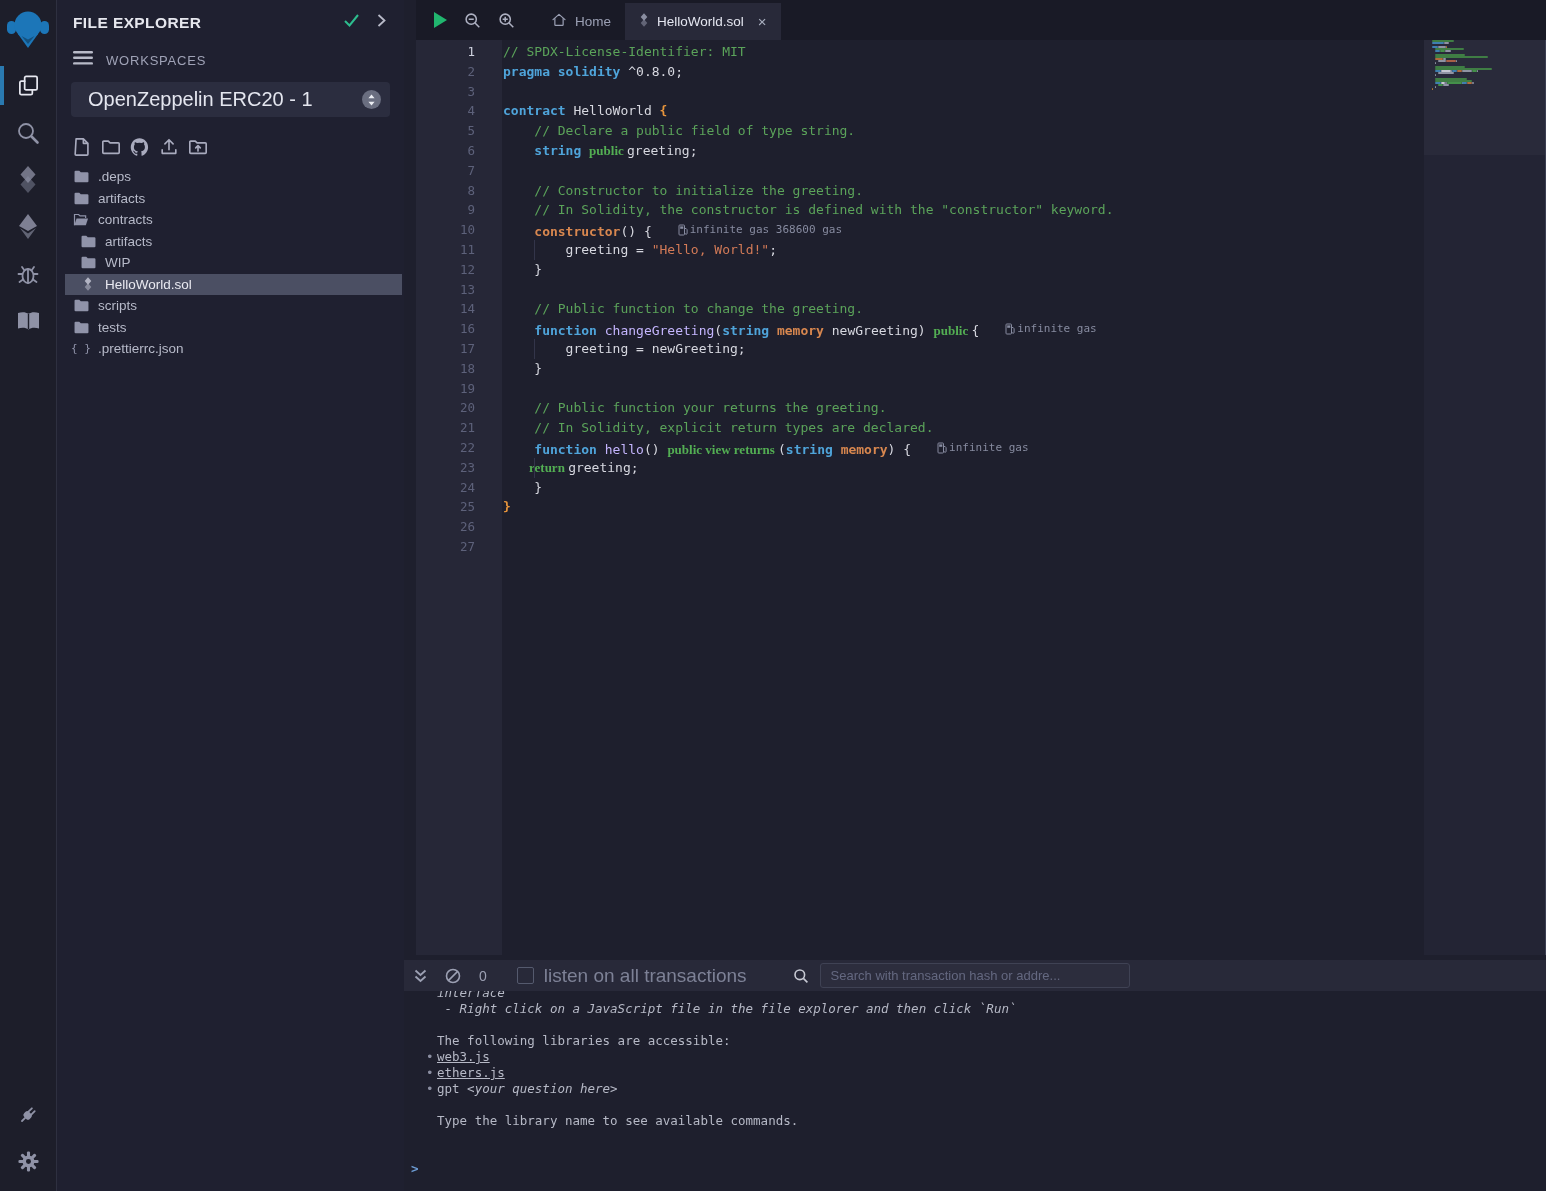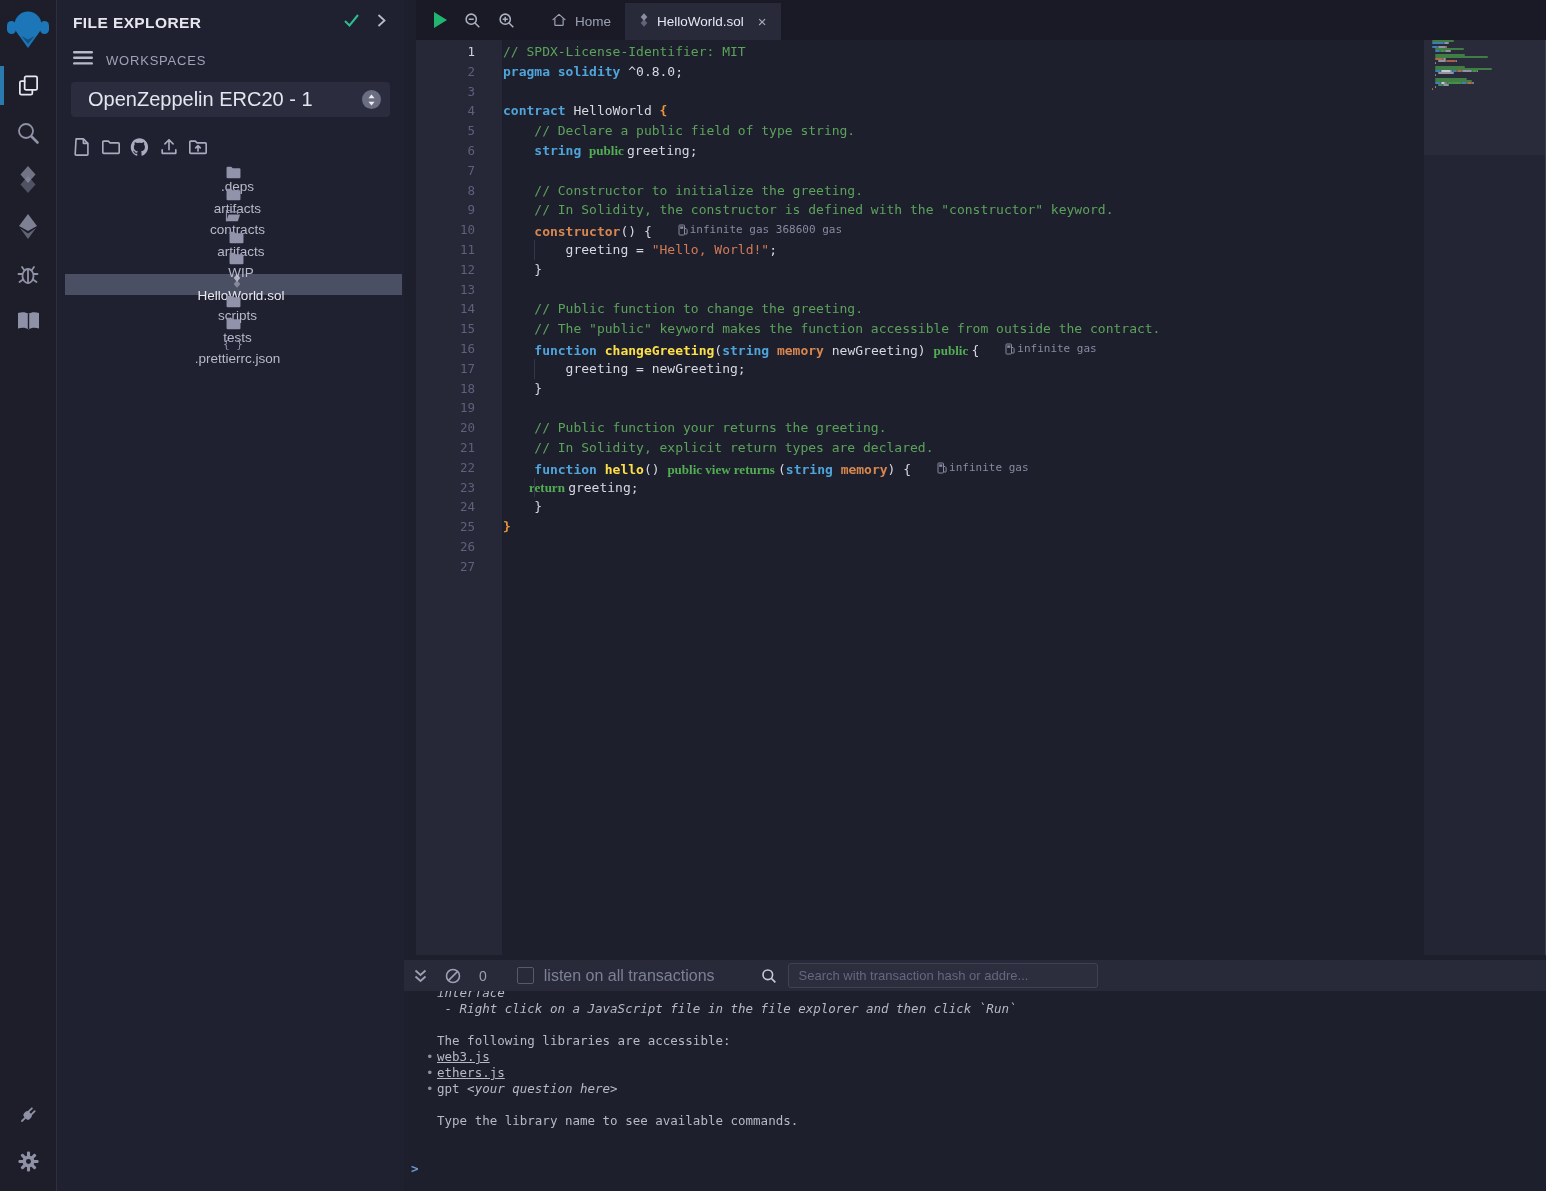--- a/index.html
+++ b/index.html
@@ -22,21 +22,21 @@
   .fp-chev{color:#b8bac8;cursor:pointer;}
   .fp-ws{display:flex;align-items:center;margin:19px 16px 0 16px;}
   .fp-burger{color:#b8bac8;cursor:pointer;}
   .fp-ws-label{margin-left:13px;font-size:13px;letter-spacing:.8px;color:#9fa2b6;}
   .fp-select{margin:13px 14px 0 14px;height:35px;background:#2b2d3f;border-radius:4px;display:flex;align-items:center;padding:0 9px 0 17px;cursor:pointer;}
   .fp-select-name{flex:1;font-size:20px;color:#e4e6ef;}
   .fp-sel-circle{width:19px;height:19px;border-radius:50%;background:#6a6e80;display:flex;align-items:center;justify-content:center;}
   .fp-tools{display:flex;align-items:center;gap:8px;margin:19px 0 9px 14px;color:#a9abbe;}
   .fp-tools .tool{width:21px;height:21px;display:flex;align-items:center;justify-content:center;cursor:pointer;}
   .tree{margin-top:2px;}
-  .tree-row{display:flex;align-items:center;height:21.5px;margin:0 2px 0 8px;color:#b7bac9;font-size:13.5px;cursor:pointer;white-space:nowrap;flex-direction:column;}
+  .tree-row{display:flex;align-items:center;height:21.5px;margin:0 2px 0 8px;color:#b7bac9;font-size:13.5px;cursor:pointer;white-space:nowrap;}
   .tree-row .ti{width:16px;margin-right:9px;display:flex;justify-content:center;color:#9093a9;}
   .tree-row.selected{background:#4b4f63;color:#e9eaf1;}
   .tree-row.selected .ti{color:#c4c6d4;}
   .json-ic{font-family:"DejaVu Sans Mono",monospace;font-size:11px;color:#9093a9;}
   
   .editor{position:absolute;left:416px;top:0;width:1142px;height:955px;background:#1e1f2d;}
   .tabbar{position:absolute;left:0;top:0;right:0;height:40px;background:#191a26;display:flex;align-items:stretch;}
   .ed-actions{display:flex;align-items:center;gap:17px;padding:0 22px 0 18px;color:#aeb1c2;}
   .ed-actions .act{cursor:pointer;display:flex;align-items:center;}
   .play{width:0;height:0;border-left:13px solid #21b66f;border-top:8px solid transparent;border-bottom:8px solid transparent;}
@@ -51,37 +51,37 @@
   .lnum.active{color:#ced1de;}
   .ccode{white-space:pre;margin-left:1px;}
   .guide{position:absolute;left:118px;top:0;bottom:0;width:1px;background:#33354a;}
   .tok-cm{color:#5ba35a;}
   .tok-kw{color:#4fa4da;font-weight:bold;}
   .tok-kg{color:#53ae53;font-weight:bold;font-family:Liberation Serif, serif;}
   .tok-md{color:#d8874f;font-weight:bold;}
   .tok-st{color:#d27a57;}
   .tok-pl{color:#d7d8e0;}
   .tok-bo{color:#e8953c;font-weight:bold;}
-  .tok-fn{color:#fde047;font-weight:bold;}
+  .tok-fn{color:#c4b5fd;font-weight:normal;}
   .gas-badge{display:inline-flex;align-items:center;gap:2px;margin-left:26px;color:#878ba0;font-size:11px;font-weight:normal;}
   
   .minimap{position:absolute;right:0;top:40px;width:134px;bottom:0;background:#232434;}
   .mm-slider{position:absolute;left:0;right:0;top:0;height:115px;background:rgba(255,255,255,0.03);}
   .mm-lines{position:absolute;left:8px;top:0;right:14px;bottom:0;}
   .mm-seg{position:absolute;height:1.5px;border-radius:1px;}
   .mm-rule{position:absolute;right:12px;top:0;bottom:0;width:1px;background:#3c3f52;}
   
   .terminal{position:absolute;left:404px;top:955px;width:1142px;height:236px;background:#1e1f2d;}
   .t-toolbar{position:absolute;left:0;right:0;top:5px;height:31px;background:#282939;display:flex;align-items:center;}
   .t-ic{color:#9ca0b3;display:flex;align-items:center;cursor:pointer;}
   .t-expand{margin-left:9px;}
   .t-ban{margin-left:17px;}
   .t-count{margin-left:18px;color:#9ca0b3;font-size:14px;}
   .t-check{width:15px;height:15px;border:1px solid #555a6e;border-radius:2px;margin-left:30px;cursor:pointer;background:#23243200;}
-  .t-check-label{margin-left:10px;color:#7d8196;font-size:16px;cursor:default;}
+  .t-check-label{margin-left:10px;color:#7d8196;font-size:19px;cursor:default;}
   .t-search-ic{margin-left:46px;color:#c8cad4;}
   .t-input{margin-left:11px;width:288px;height:23px;background:#2c2d3d;border:1px solid #3f4254;border-radius:3px;color:#c9ccd8;font-size:13px;padding:0 10px;outline:none;font-family:"Liberation Sans",sans-serif;}
   .t-input::placeholder{color:#646880;}
   .t-content{position:absolute;left:0;right:0;top:36px;bottom:0;overflow:hidden;font-family:"DejaVu Sans Mono",monospace;font-size:12.5px;color:#b6b9c6;}
   .t-line{height:16px;line-height:16px;padding-left:33px;white-space:pre;}
   .t-line.bulleted{padding-left:22px;}
   .t-bullet{display:inline-block;width:11px;color:#8a8da0;}
   .t-it{font-style:italic;}
   .t-lk{text-decoration:underline;cursor:pointer;}
   .t-line.promptline{padding-left:7px;}
@@ -399,24 +399,20 @@
           <div class="lnum">12</div>
           <div class="ccode"><span class="tok-pl">    }</span></div>
         </div>
         <div class="code-row">
           <div class="lnum">13</div>
           <div class="ccode"></div>
         </div>
         <div class="code-row">
           <div class="lnum">14</div>
           <div class="ccode"><span class="tok-cm">    // Public function to change the greeting.</span></div>
-        </div>
-        <div class="code-row">
-          <div class="lnum">15</div>
-          <div class="ccode"><span class="tok-cm">    // The "public" keyword makes the function accessible from outside the contract.</span></div>
         </div>
         <div class="code-row">
           <div class="lnum">16</div>
           <div class="ccode"><span class="tok-kw">    function </span><span class="tok-fn">changeGreeting</span><span class="tok-pl">(</span><span class="tok-kw">string </span><span class="tok-md">memory </span><span class="tok-pl">newGreeting) </span><span class="tok-kg">public </span><span class="tok-pl">{</span><span class="gas-badge"><span style="display:inline-flex"><svg width="10" height="12" viewBox="0 0 10 12" fill="none" stroke="currentColor" stroke-width="1">
                   <rect x="1" y="1" width="5.5" height="10" rx="0.8"></rect>
                   <rect x="2.2" y="2.4" width="3.1" height="2.4" fill="currentColor" stroke="none"></rect>
                   <path d="M6.5 4.5 h1.6 l1 1.2 v3.6 a1 1 0 0 1 -2 0"></path>
                 </svg></span><span>infinite gas</span></span></div>
         </div>
         <div class="code-row">

